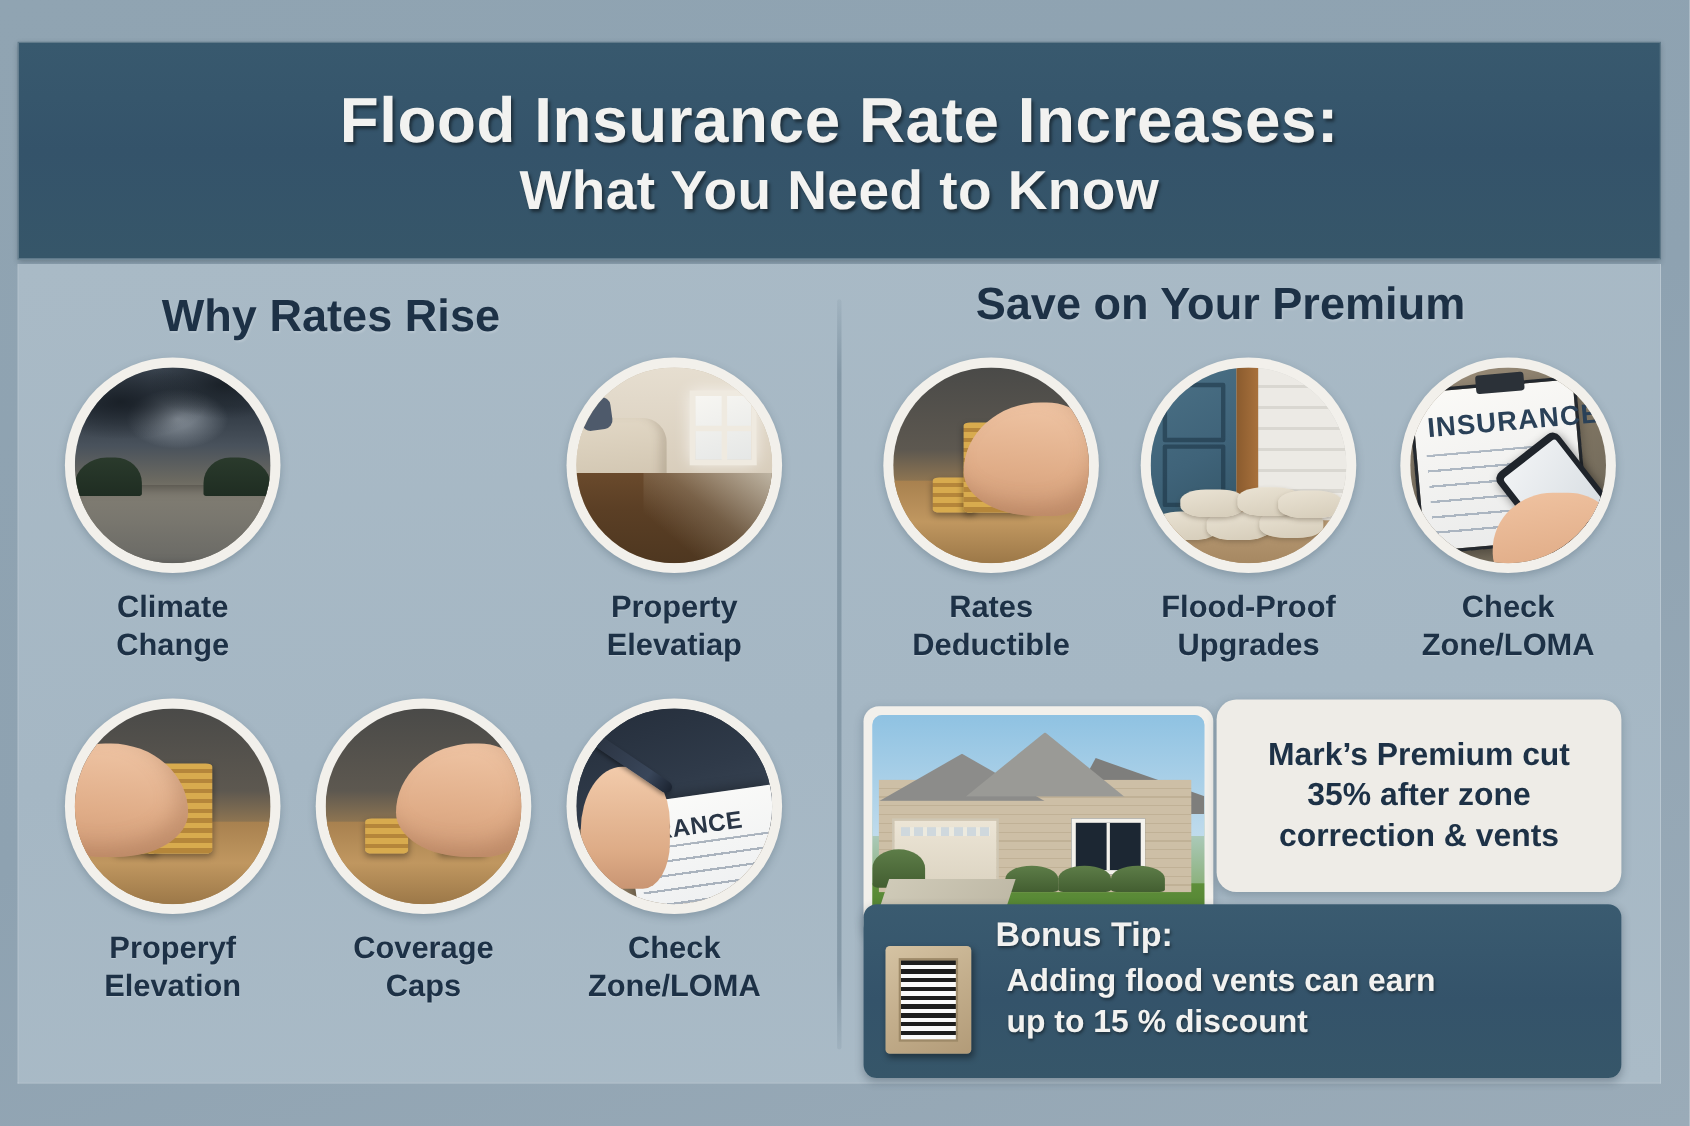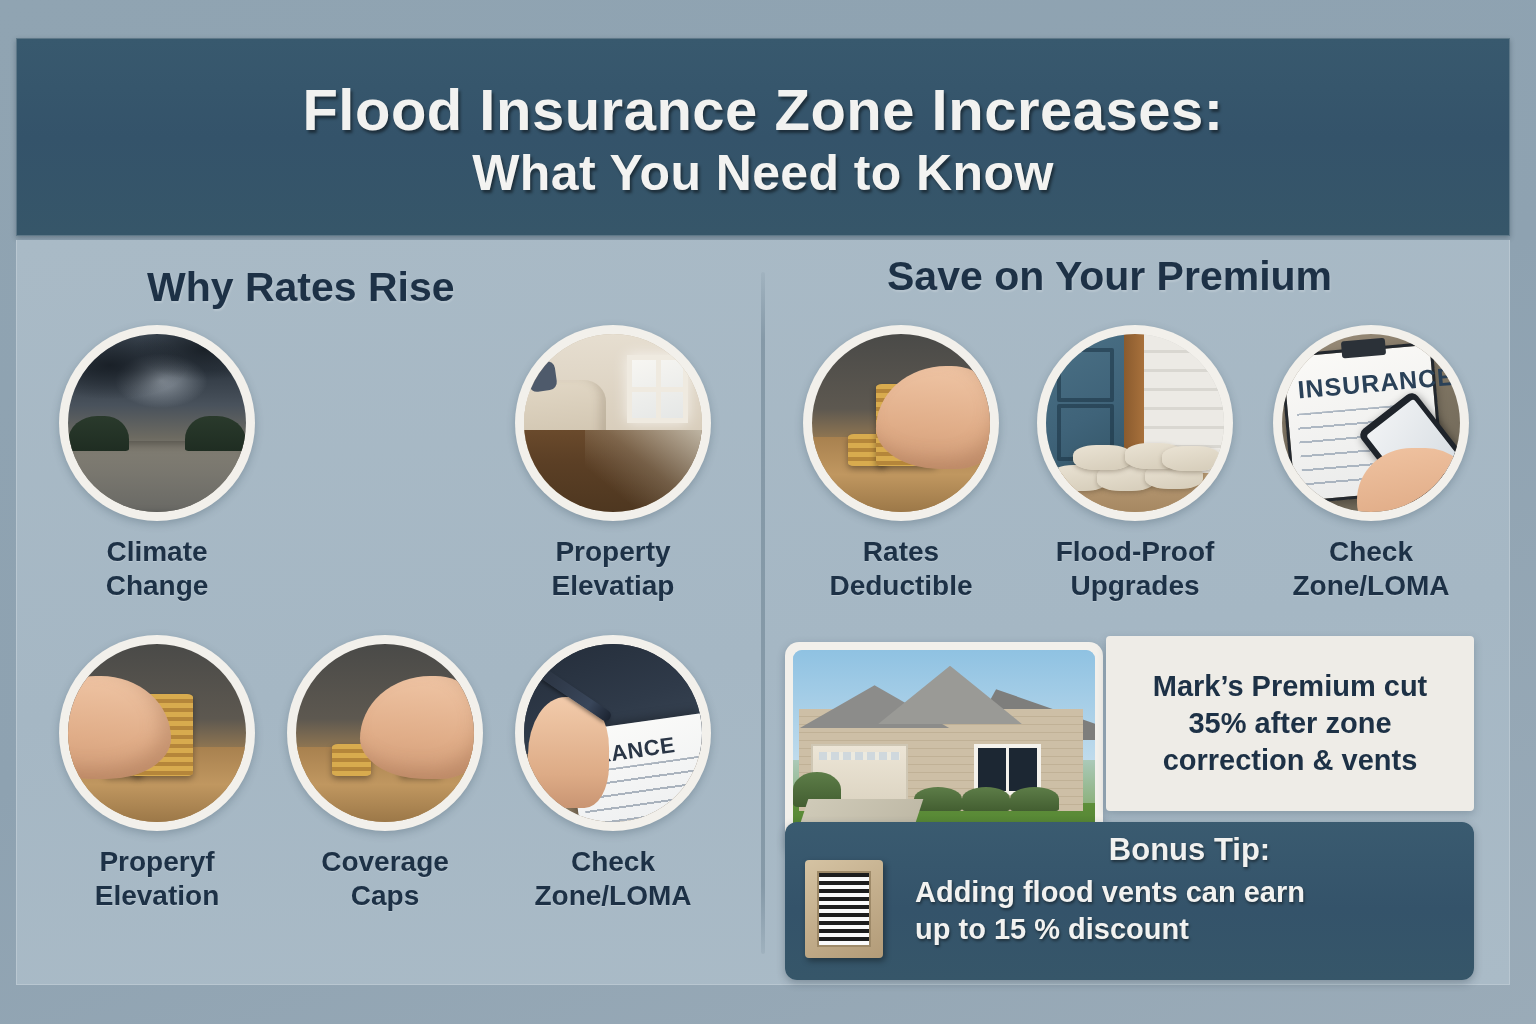--- a/index.html
+++ b/index.html
@@ -417,42 +417,42 @@
   }
   .house-photo .bush.g1 { left: 40%; } .house-photo .bush.g2 { left: 56%; }
   .house-photo .bush.g3 { left: 72%; } .house-photo .bush.g4 { left: 0%; height: 18%; bottom: 20%; }
 
   
   .premium-card {
     position: absolute;
     left: 1106px; top: 636px;
     width: 368px; height: 175px;
     background: #eeece7;
-    border-radius: 4px;
+    border-radius: 18px;
     display: flex; align-items: center; justify-content: center;
     box-shadow: 0 3px 9px rgba(40,60,78,0.26);
     padding: 8px 14px;
   }
   .premium-text {
     font-size: 29px; font-weight: bold; color: #1d3146;
     text-align: center; line-height: 1.28;
   }
 
   
   .bonus-band {
     position: absolute;
     left: 785px; top: 822px;
     width: 689px; height: 158px;
     background: linear-gradient(180deg, #3a5b70 0%, #34536a 55%, #365669 100%);
     border-radius: 12px;
     box-shadow: 0 3px 8px rgba(25,40,54,0.30);
   }
   .bonus-title {
     position: absolute; left: 0; right: 0; top: 10px;
-    text-align: center;
+    text-align: left;
     font-size: 31px; font-weight: bold; color: #f1f1ef;
     text-shadow: 1px 2px 3px rgba(0,0,0,0.45);
     padding-left: 120px;
   }
   .bonus-body {
     position: absolute; left: 130px; top: 52px; right: 16px;
     font-size: 29px; font-weight: bold; color: #f2f2f0;
     line-height: 1.26;
     text-shadow: 1px 2px 3px rgba(0,0,0,0.45);
   }
@@ -469,21 +469,21 @@
     background: repeating-linear-gradient(180deg, #1d1d1d 0 4px, #fafafa 4px 8px);
     border: 2px solid #9e8a69;
   }
 </style>
 </head>
 <body>
 
 <div id="infographic">
 
   <div class="title-bar">
-    <div class="title-line1">Flood Insurance Zone Increases:</div>
+    <div class="title-line1">Flood Insurance Rate Increases:</div>
     <div class="title-line2">What You Need to Know</div>
   </div>
 
   <div class="panel">
 
     <div class="divider"></div>
 
     <div class="sec-head left">Why Rates Rise</div>
 
     <div class="sec-head right">Save on Your Premium</div>

